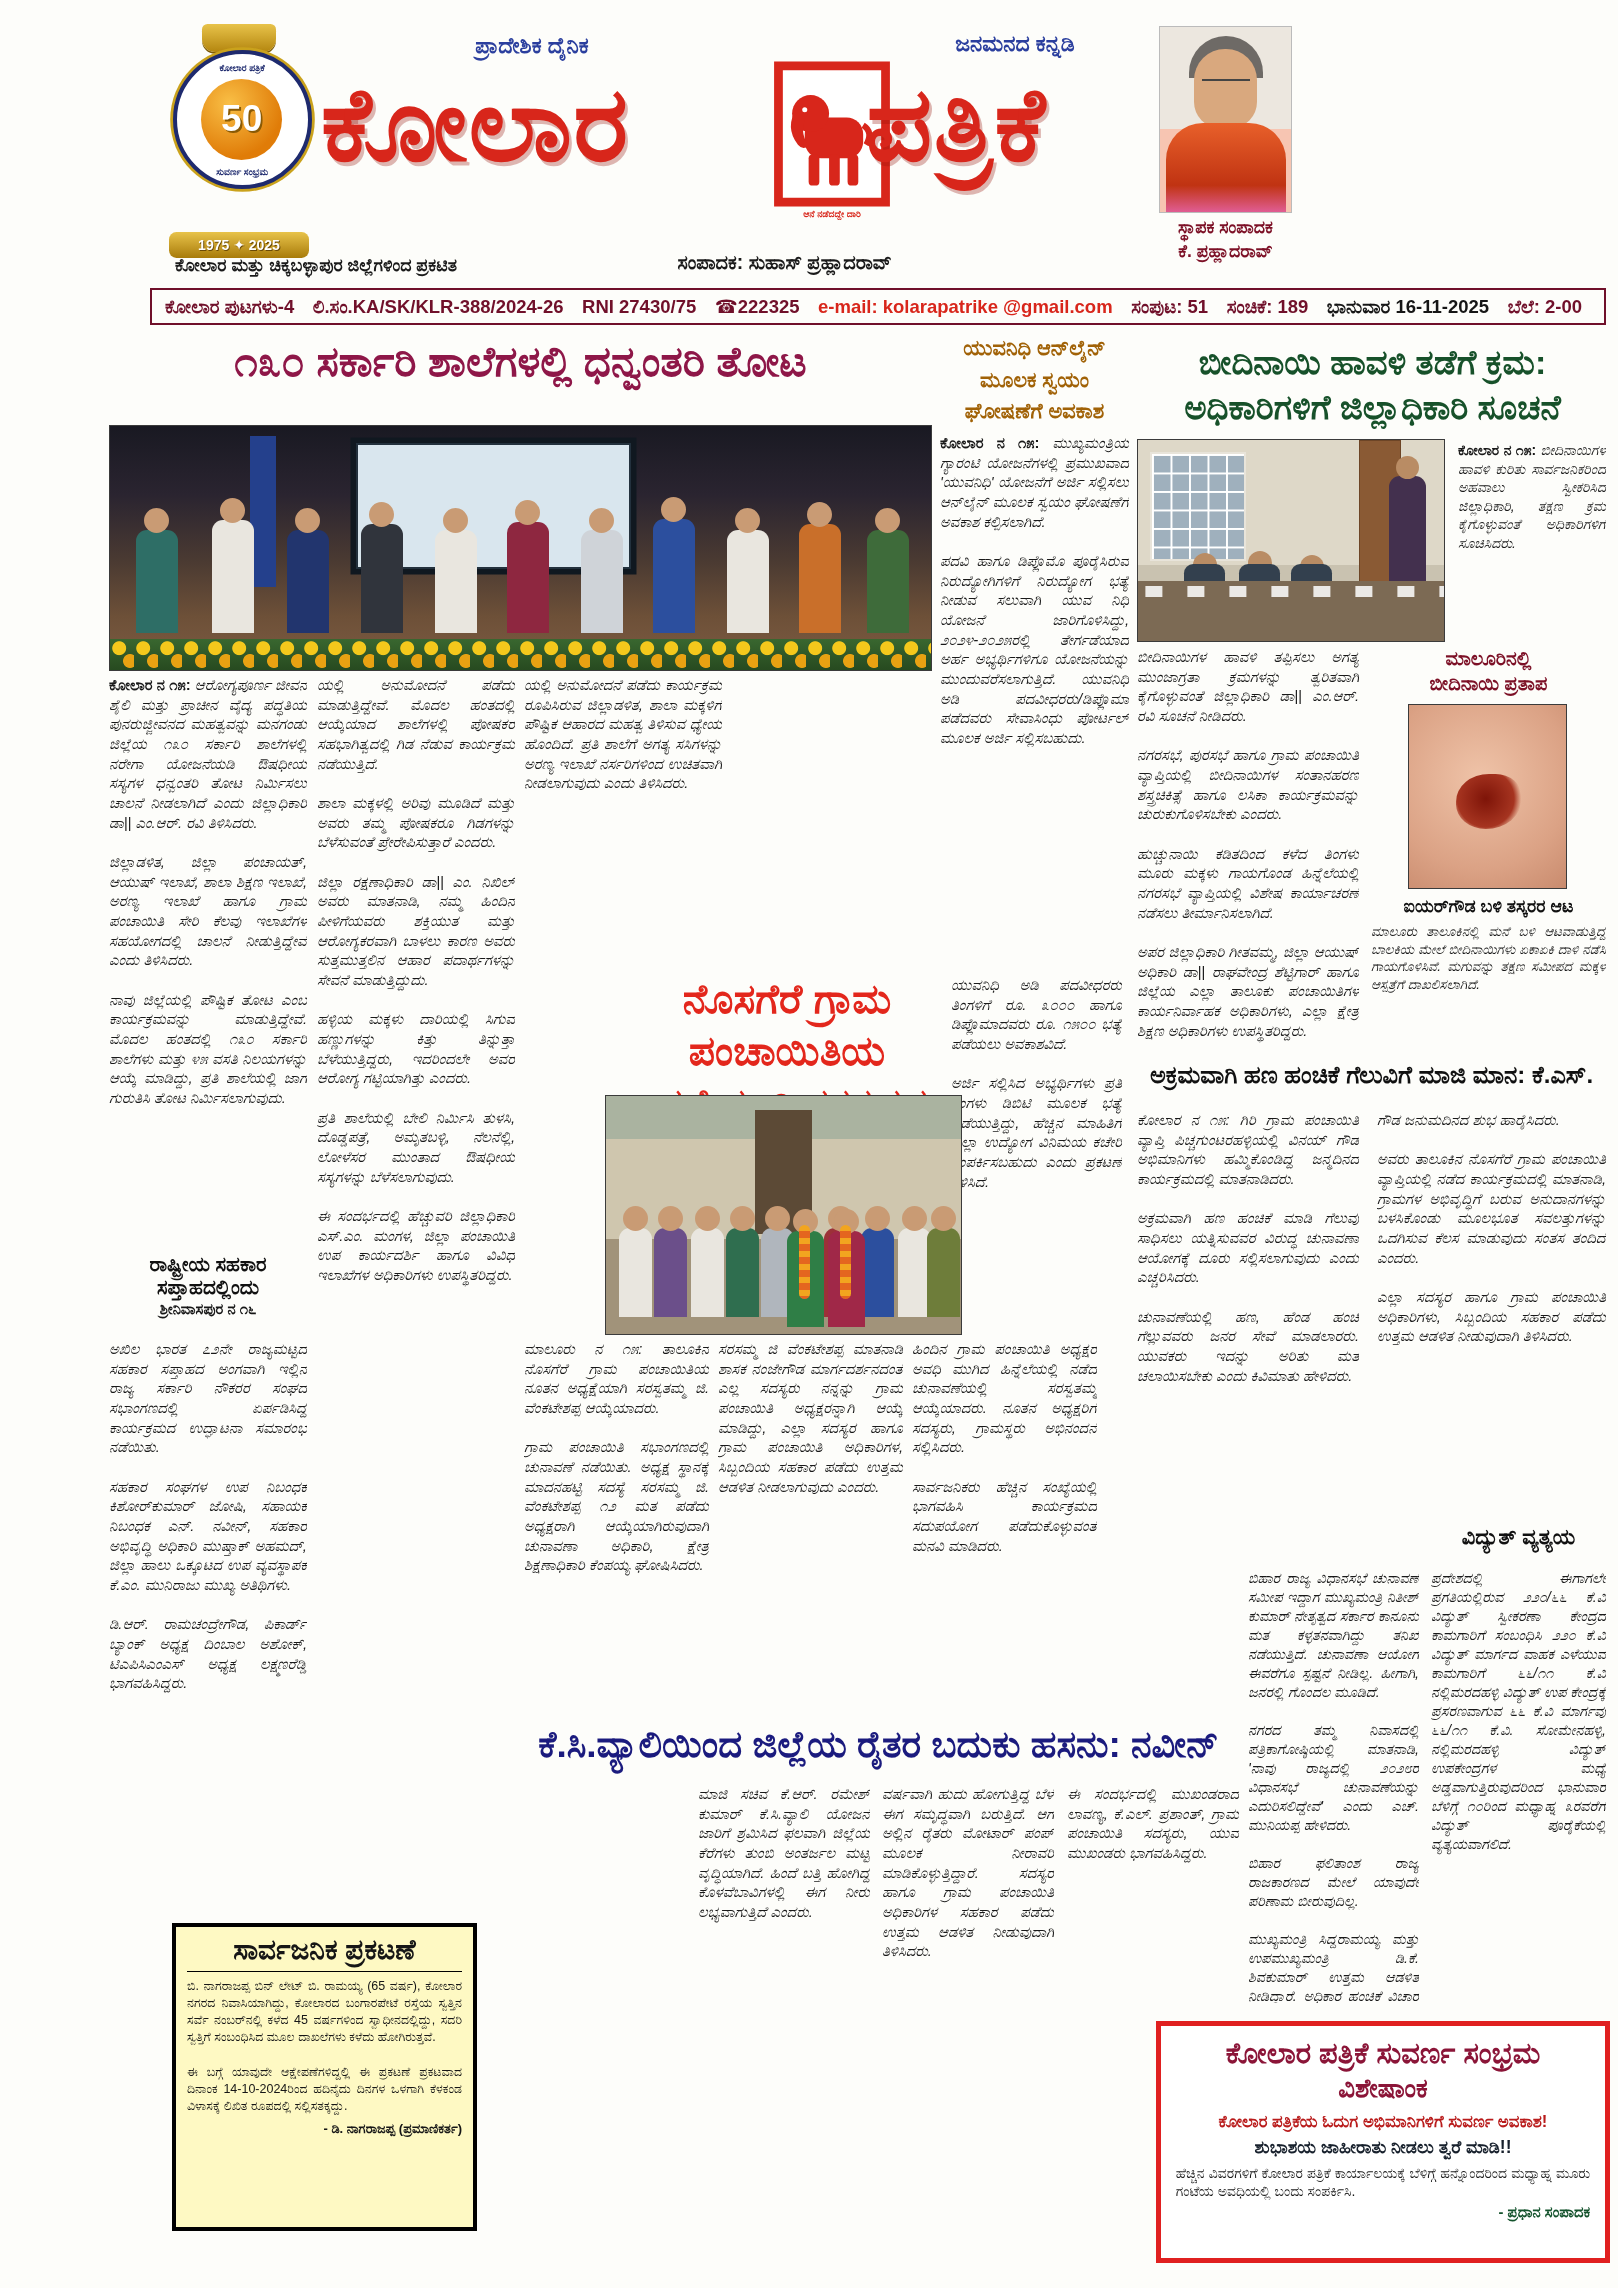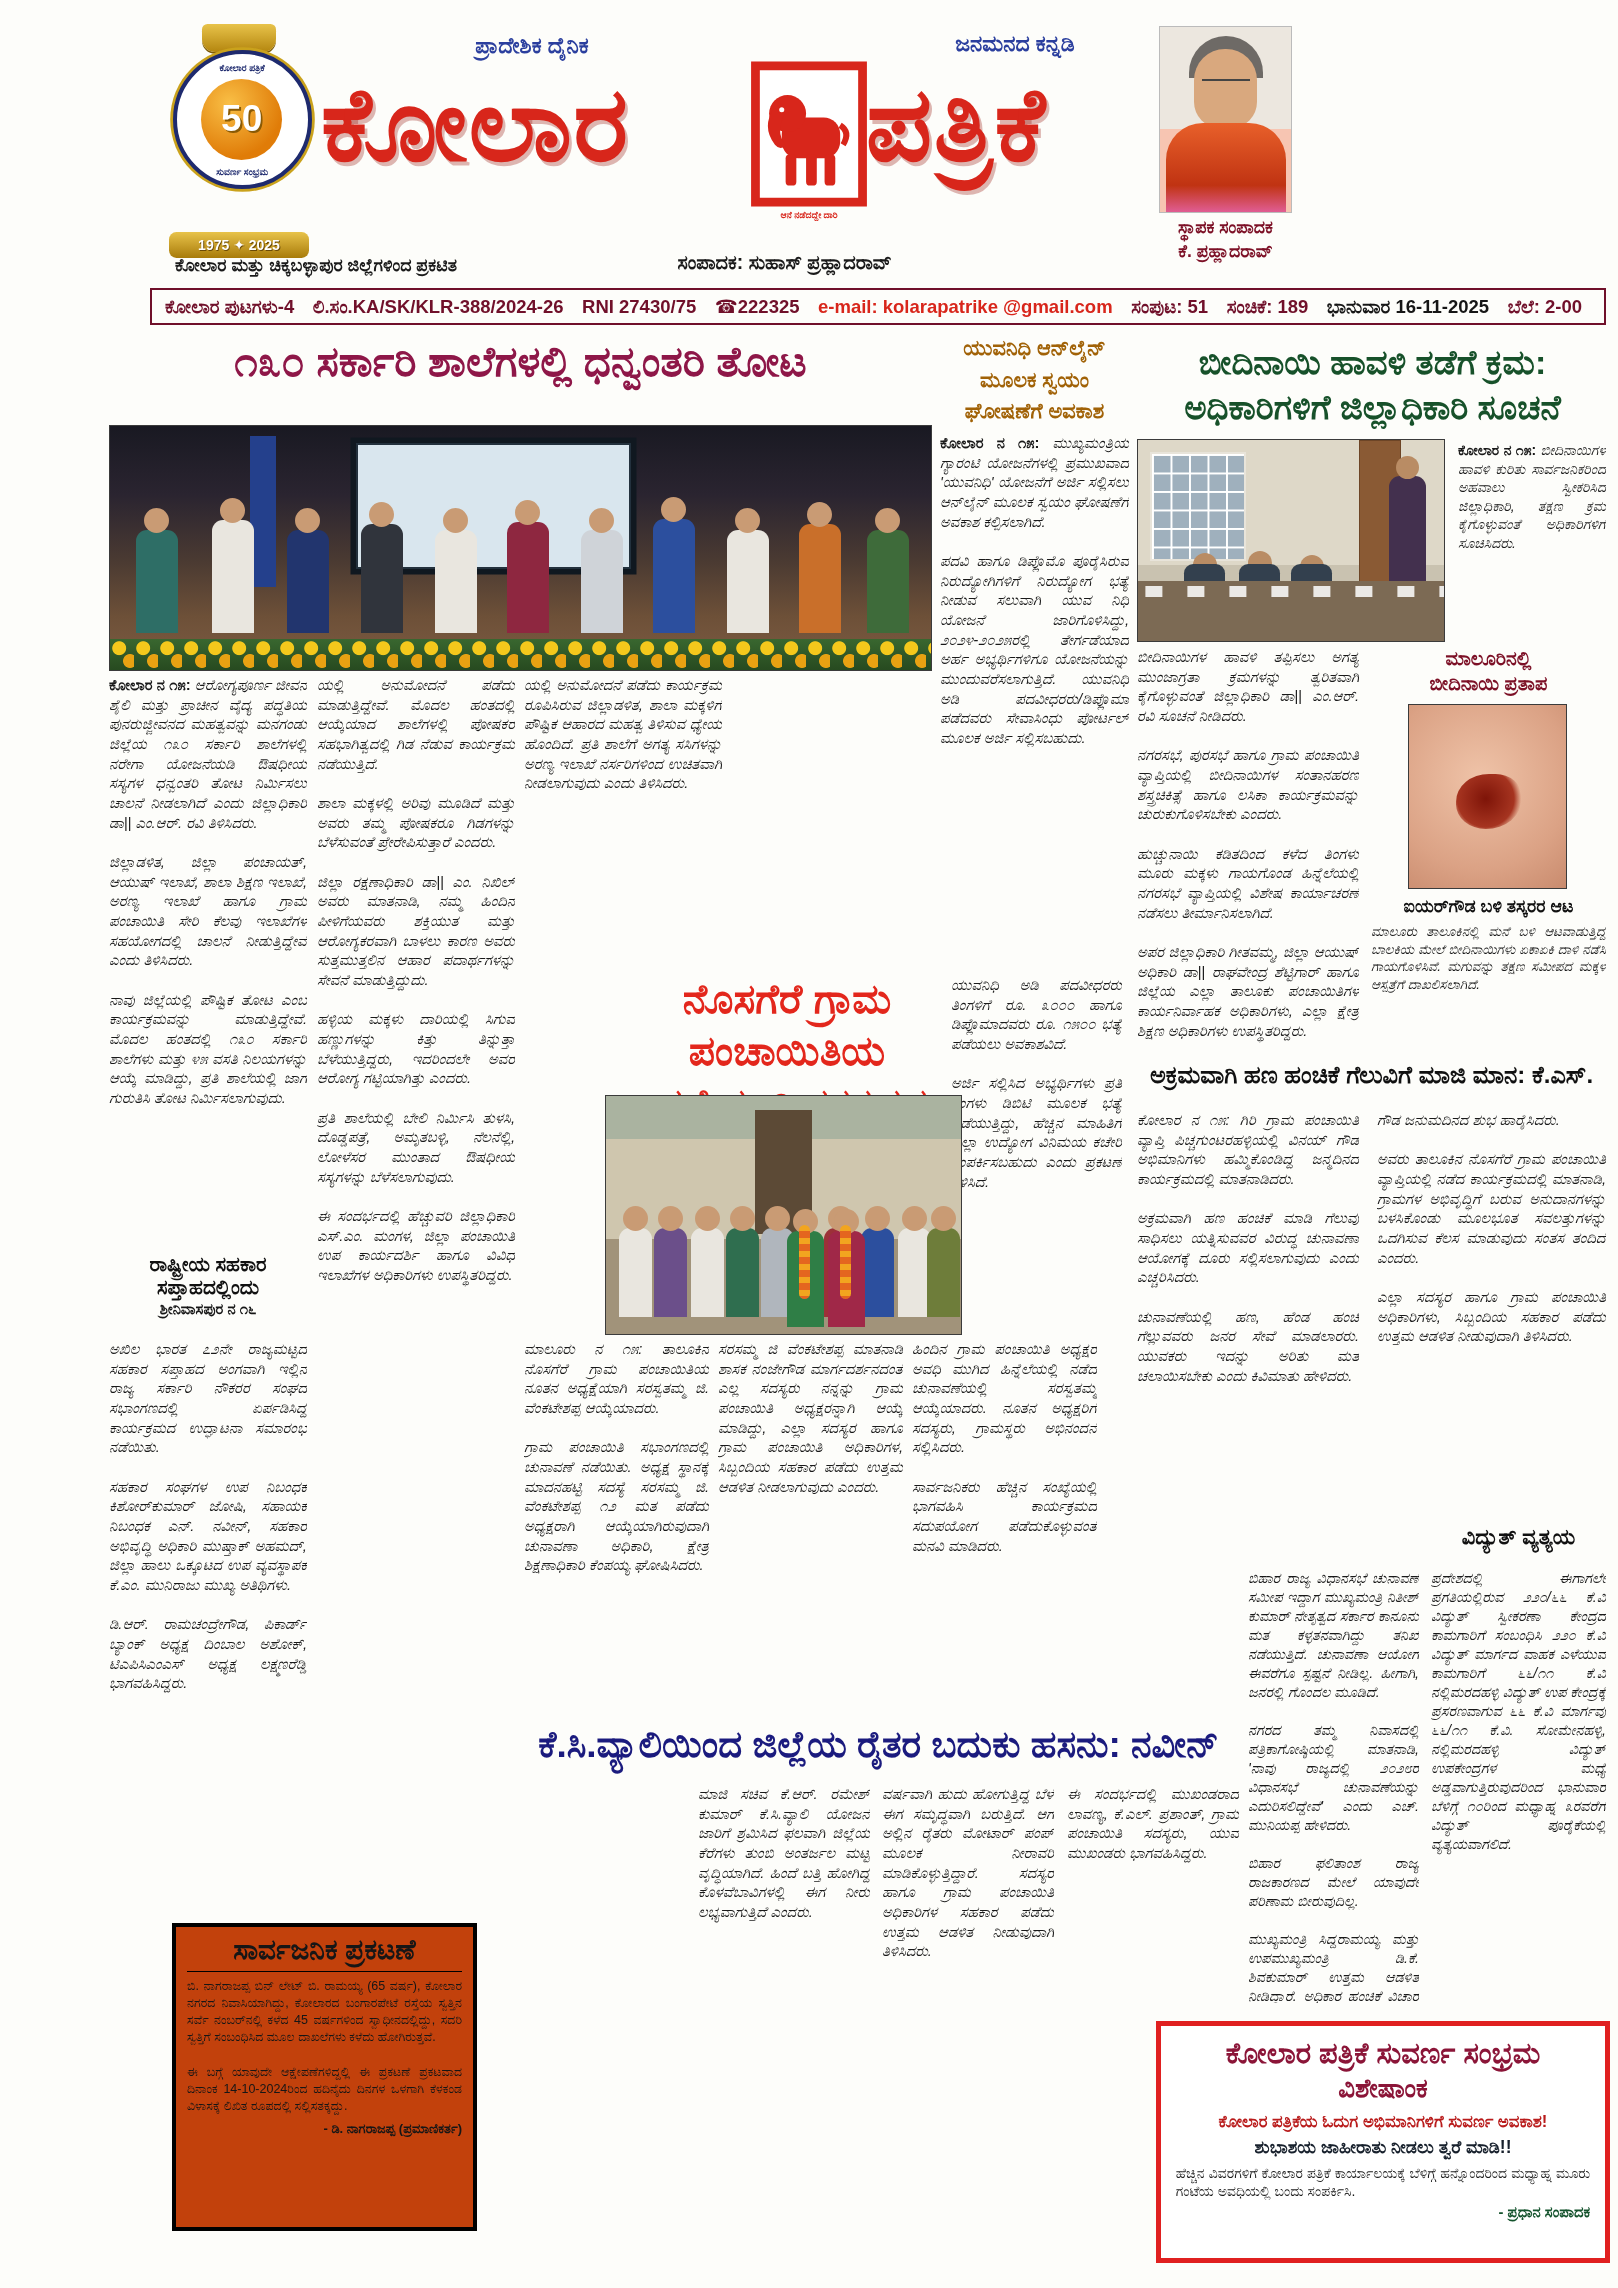--- a/index.html
+++ b/index.html
@@ -116,21 +116,21 @@
   .p-group .fig:nth-of-type(5){left:155px;background:#b0b6bd;}
   .p-group .fig:nth-of-type(6){left:218px;background:#9c3138;}
   .p-group .fig:nth-of-type(7){left:255px;background:#2c4f9e;}
   .p-group .fig:nth-of-type(8){left:292px;background:#e9e6df;}
   .p-group .fig:nth-of-type(9){left:321px;background:#6e7d3a;}
   .p-group .garland{left:181px;bottom:7.4px;width:37px;height:96px;background:#2f7e46;}
   .p-group .garland.g2{left:222px;background:#a02848;}
   .p-group .garland::after{content:"";position:absolute;left:12px;top:-5.5px;width:11px;height:74px;
     background:repeating-linear-gradient(180deg,#f2a51f 0 6.5px,#e4661f 6.5px 13px);border-radius:5.5px;}
   
-  .noticebox{border:4.6px solid #000;background:#c2410c;box-sizing:border-box;padding:7.4px 11px;}
+  .noticebox{border:4.6px solid #000;background:#fef9c3;box-sizing:border-box;padding:7.4px 11px;}
   .noticebox .nt{font-size:28px;font-weight:bold;text-align:center;border-bottom:1.8px solid #000;padding-bottom:3.7px;margin-bottom:5.5px;}
   .noticebox .nb{font-size:12.5px;line-height:1.38;text-align:justify;white-space:pre-line;}
   .noticebox .ns{font-size:13px;font-weight:bold;text-align:right;margin-top:5.5px;}
   .specialbox{border:5.5px solid #e02020;background:#fff;box-sizing:border-box;padding:9.2px 14.8px;text-align:center;}
   .specialbox .t1{font-size:29px;font-weight:bold;color:#8b1538;line-height:1.25;}
   .specialbox .t2{font-size:26px;font-weight:bold;color:#8b1538;margin-top:1.8px;}
   .specialbox .b1{font-size:16.6px;font-weight:bold;color:#b91c1c;margin-top:7.4px;}
   .specialbox .b2{font-size:17.5px;font-weight:bold;color:#17202c;margin-top:5.5px;}
   .specialbox .b3{font-size:14px;color:#191919;text-align:justify;margin-top:5.5px;line-height:1.3;}
   .specialbox .sg{font-size:14.8px;font-weight:bold;color:#14532d;text-align:right;margin-top:3.7px;}
@@ -150,21 +150,21 @@
       </div>
       <div class="ringtext" style="bottom:7.4px;">ಸುವರ್ಣ ಸಂಭ್ರಮ</div>
     </div>
     <div class="banner">1975 ✦ 2025</div>
   </div>
 
   <div class="abs tagline" style="left:426px;top:33px;width:212px;">ಪ್ರಾದೇಶಿಕ ದೈನಿಕ</div>
   <div class="abs tagline" style="left:918px;top:31px;width:194px;">ಜನಮನದ ಕನ್ನಡಿ</div>
 
   <div class="abs bigtitle" style="left:321px;top:66px;">ಕೋಲಾರ</div>
-  <div class="abs emblem-box" style="left:748px;top:61px;font-family:Liberation Serif, serif;">
+  <div class="abs emblem-box" style="left:771px;top:61px;">
     <svg width="118" height="146" viewBox="0 0 120 150">
       <rect x="5" y="5" width="110" height="140" fill="#ffffff" stroke="#d8261b" stroke-width="9"></rect>
       <g fill="#d8261b">
         <rect x="32" y="58" width="60" height="42" rx="17"></rect>
         <circle cx="38" cy="54" r="19"></circle>
         <path d="M24 48 q-13 20 1 38 q5 6 11 1 q-11 -15 -1 -32 z"></path>
         <rect x="36" y="96" width="11" height="32" rx="4"></rect>
         <rect x="57" y="96" width="11" height="32" rx="4"></rect>
         <rect x="76" y="96" width="11" height="32" rx="4"></rect>
         <circle cx="32" cy="50" r="2.6" fill="#ffffff"></circle>

